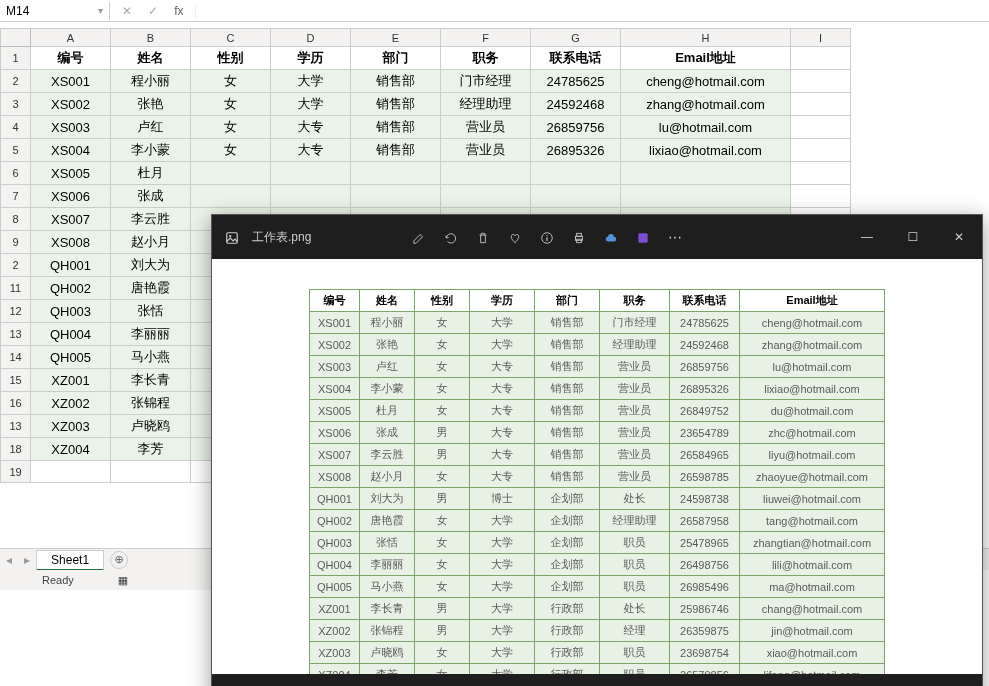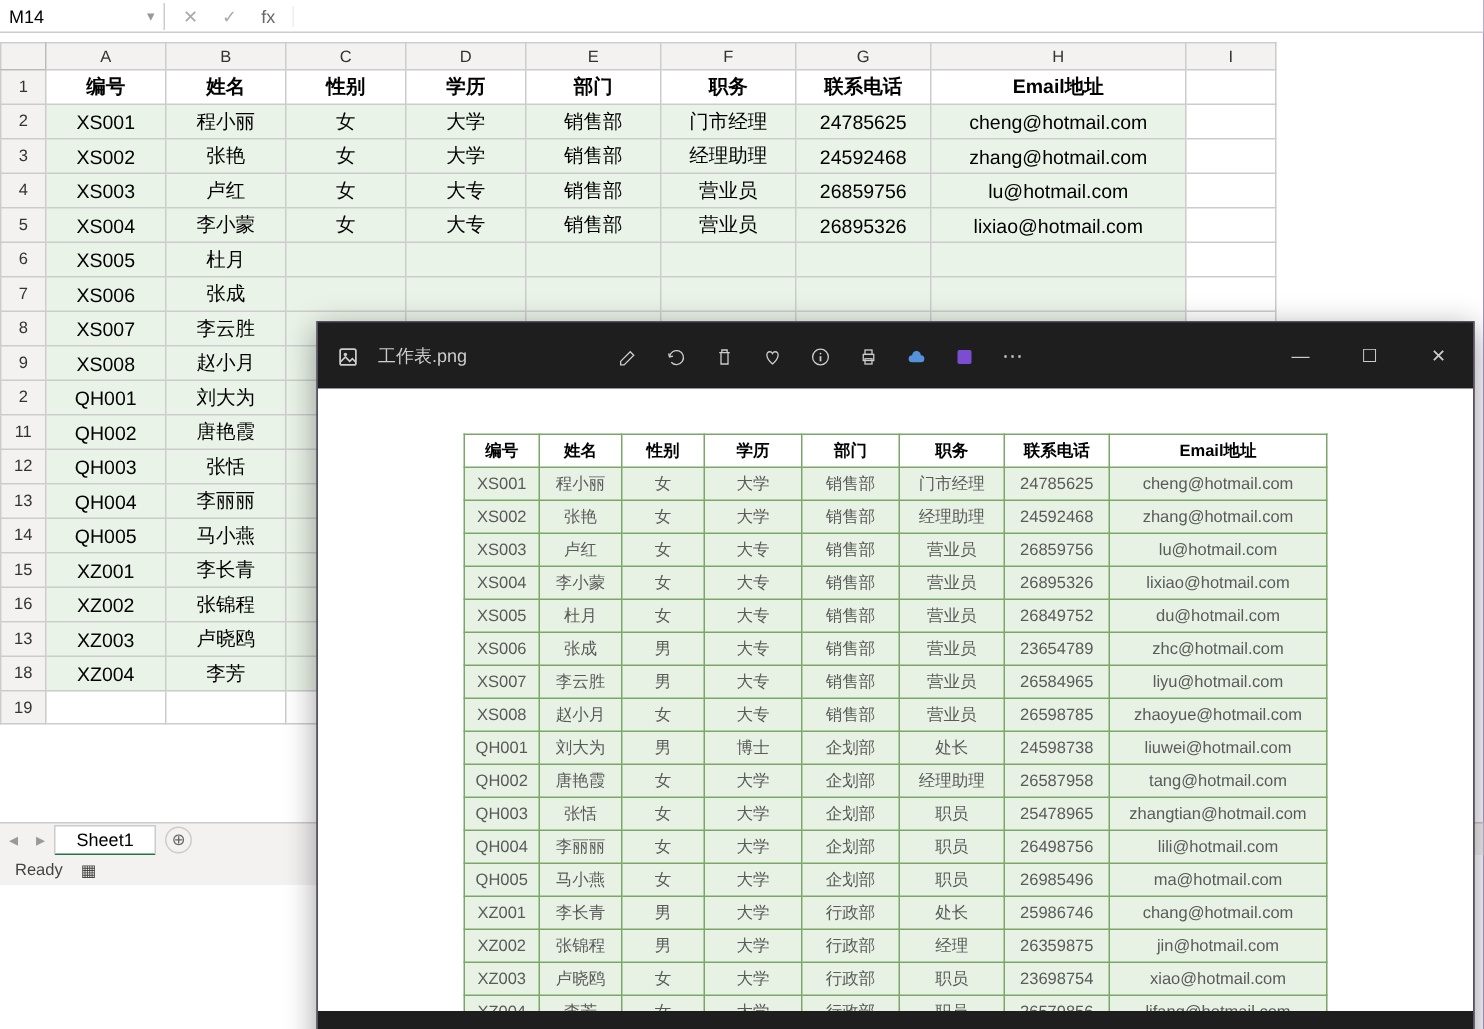--- a/index.html
+++ b/index.html
@@ -27,21 +27,21 @@
 
   
   .sheet-tabs { position: absolute; left: 0; right: 0; bottom: 116px; height: 22px; display: flex; align-items: center; background: #f3f2f1; border-top: 1px solid #ccc; }
   .sheet-tabs .navarr { color: #999; padding: 0 6px; }
   .sheet-tabs .tab { padding: 2px 14px; background: #fff; border: 1px solid #ccc; border-bottom: none; font-size: 12px; position: relative; top:1px; border-bottom: 2px solid #217346;}
   .sheet-tabs .plus { width: 18px; height: 18px; border: 1px solid #ccc; border-radius: 9px; display: flex; align-items: center; justify-content: center; margin-left: 6px; color: #666; font-size: 11px; }
   .scroll-track { flex:1; }
 
   
   .status-bar { position: absolute; left: 0; bottom: 96px; height: 20px; display: flex; align-items: center; font-size: 11px; color: #444; padding: 0 10px; background:#f3f2f1; width: 220px;}
-  .status-bar span { margin-right: 12px; }
+  .status-bar span { margin-right: 12px; margin-left: 32px; }
 
   
   .photos-window { position: absolute; left: 211px; top: 174px; width: 772px; height: 505px; background: #4c1d95; border: 1px solid #555; box-shadow: 0 5px 20px rgba(0,0,0,0.4); display: flex; flex-direction: column; margin-top: 40px;}
   .photos-titlebar { height: 44px; background: #1e1e1e; color: #ddd; display: flex; align-items: center; }
   .photos-titlebar .appicon { width: 40px; text-align: center; font-size: 14px;}
   .photos-titlebar .filename { font-size: 12px; color: #ccc; min-width:120px;}
   .photos-titlebar .icons { display: flex; gap: 18px; margin-left: 40px;}
   .photos-titlebar .icons span { color: #ccc; font-size: 14px; }
   .photos-titlebar .winbtns { margin-left: auto; display: flex; }
   .photos-titlebar .winbtns span { width: 46px; text-align: center; font-size: 12px; color: #ccc; }

